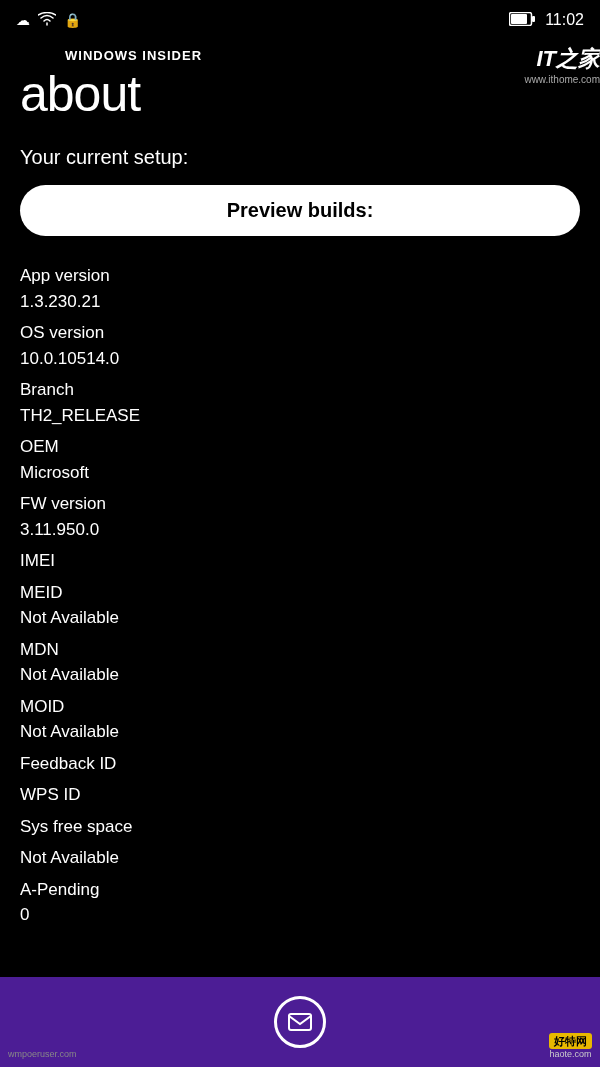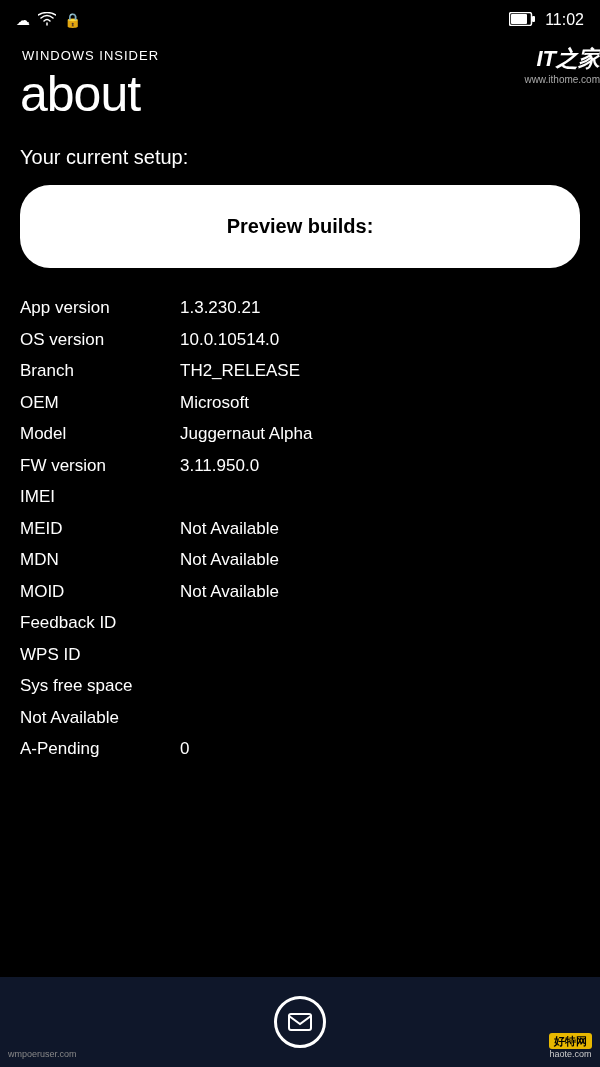--- a/index.html
+++ b/index.html
@@ -69,25 +69,26 @@
       color: #aaa;
     }
 
     
     .main-content {
       padding: 0 20px;
     }
 
     .app-title {
       font-size: 13px;
-      font-weight: 400;
+      font-weight: 700;
       color: #fff;
       letter-spacing: 1px;
       margin-top: 8px;
       padding-left: 2px;
+      margin-left: 43px;
     }
 
     .page-title {
       font-size: 50px;
       font-weight: 200;
       color: #fff;
       line-height: 1.1;
       margin-top: 4px;
       letter-spacing: -1px;
     }
@@ -100,59 +101,60 @@
       margin-bottom: 16px;
     }
 
     
     .preview-builds-btn {
       background: #fff;
       color: #000;
       border: none;
       border-radius: 30px;
       width: 100%;
-      padding: 30px 20px;
+      padding: 14px 20px;
       font-size: 20px;
       font-weight: 700;
       text-align: center;
       margin-bottom: 24px;
       cursor: pointer;
     }
 
     
     .info-table {
       width: 100%;
     }
 
     .info-row {
       display: flex;
       padding: 3px 0;
       font-size: 17px;
       line-height: 1.5;
+      flex-direction: column;
     }
 
     .info-label {
       color: #fff;
       min-width: 160px;
       font-weight: 400;
     }
 
     .info-value {
       color: #fff;
       font-weight: 400;
     }
 
     
     .bottom-bar {
       position: absolute;
       bottom: 0;
       left: 0;
       right: 0;
       height: 90px;
-      background: #0f172a;
+      background: #4c1d95;
       display: flex;
       align-items: center;
       justify-content: center;
     }
 
     .bottom-nav {
       display: flex;
       align-items: center;
       justify-content: center;
       width: 100%;
@@ -249,24 +251,20 @@
       </div>
       <div class="info-row">
         <span class="info-label">Branch</span>
         <span class="info-value">TH2_RELEASE</span>
       </div>
       <div class="info-row">
         <span class="info-label">OEM</span>
         <span class="info-value">Microsoft</span>
       </div>
       <div class="info-row">
-        <span class="info-label">Model</span>
-        <span class="info-value">Juggernaut Alpha</span>
-      </div>
-      <div class="info-row">
         <span class="info-label">FW version</span>
         <span class="info-value">3.11.950.0</span>
       </div>
       <div class="info-row">
         <span class="info-label">IMEI</span>
         <span class="info-value"></span>
       </div>
       <div class="info-row">
         <span class="info-label">MEID</span>
         <span class="info-value">Not Available</span>

